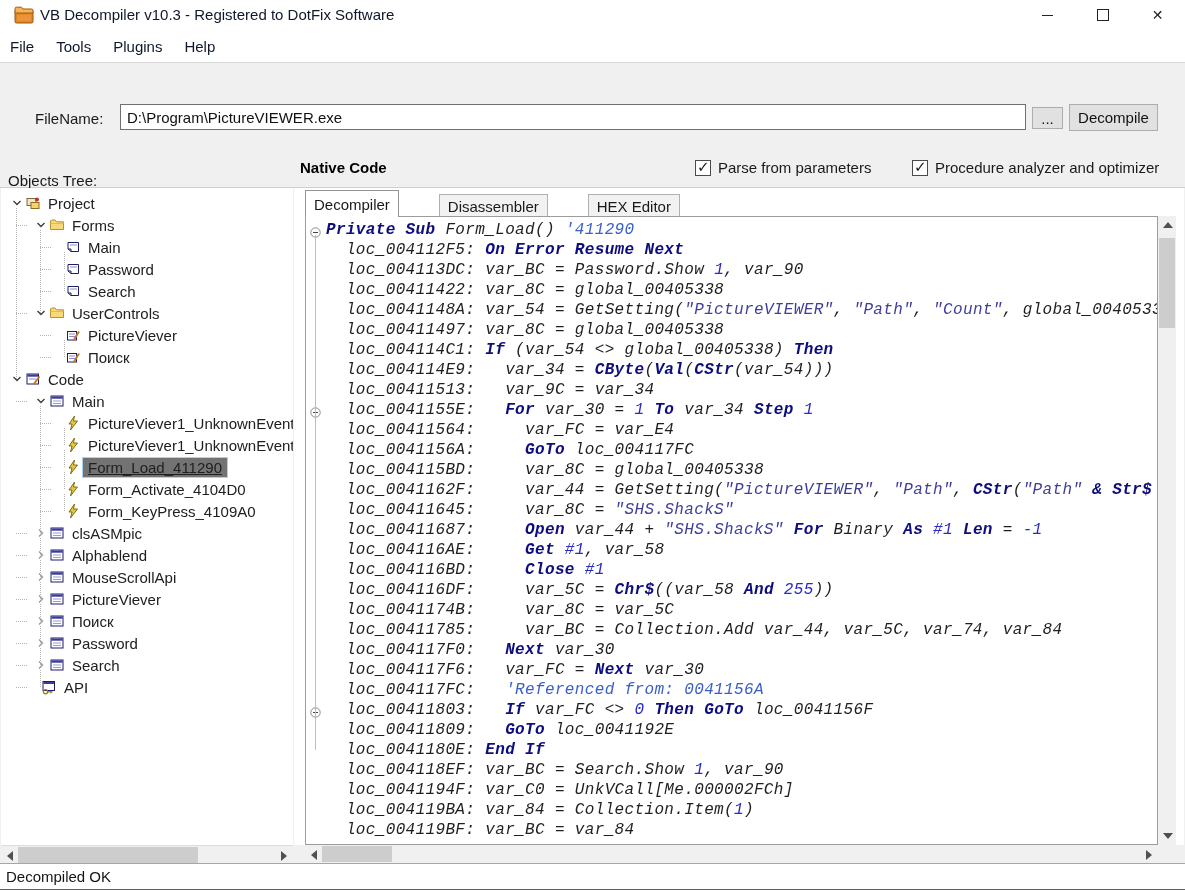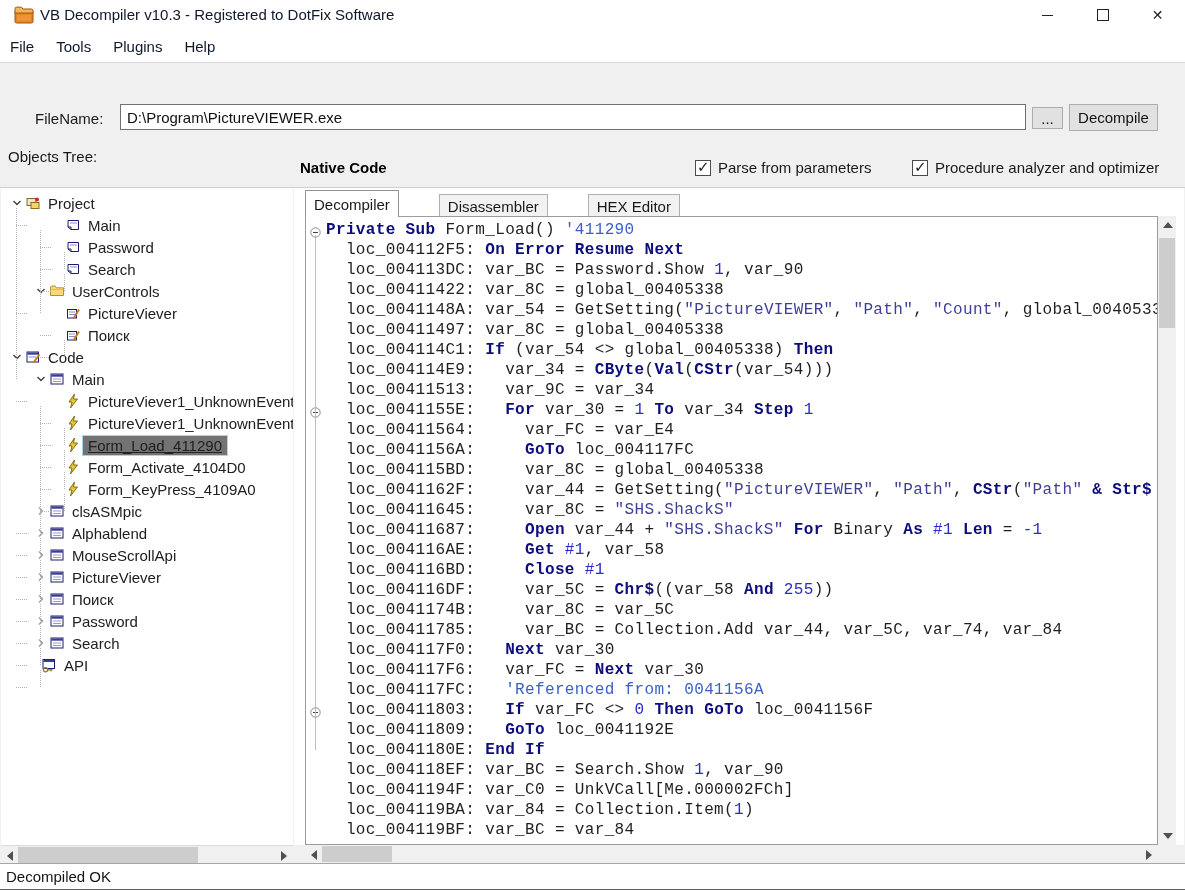--- a/index.html
+++ b/index.html
@@ -20,21 +20,21 @@
   .menu-item:first-child{margin-left:-1px;}
   
   .graypanel{position:absolute;left:0;top:62px;width:1185px;height:126px;background:#f0f0f0;border-top:1px solid #d9d9d9;border-bottom:1px solid #cfcfcf;box-sizing:border-box;}
   .fn-label{position:absolute;left:35px;top:110px;font-size:15px;}
   .file-input{position:absolute;left:120px;top:104px;width:906px;height:26px;box-sizing:border-box;border:1px solid #707070;background:#fff;
     font-family:"Liberation Sans",sans-serif;font-size:15px;padding:0 6px;color:#111;}
   .btn{position:absolute;box-sizing:border-box;background:#e1e1e1;border:1px solid #adadad;font-family:"Liberation Sans",sans-serif;
     font-size:15px;color:#111;display:flex;align-items:center;justify-content:center;}
   .browse-btn{left:1032px;top:107px;width:31px;height:22px;}
   .decompile-btn{left:1069px;top:104px;width:89px;height:27px;}
-  .objects-label{position:absolute;left:8px;top:148px;font-size:15px;}
+  .objects-label{position:absolute;left:8px;top:172px;font-size:15px;}
   .native-code{position:absolute;left:300px;top:159px;font-size:15px;font-weight:bold;color:#000;}
   .cb{position:absolute;display:flex;align-items:center;gap:7px;font-size:15px;}
   .cb1{left:695px;top:159px;}.cb2{left:912px;top:159px;}
   .cb-box{width:16px;height:16px;box-sizing:border-box;border:1px solid #4a4a4a;background:#fff;position:relative;}
   .cb-box .mark{position:absolute;left:1px;top:-3px;font-size:15px;color:#1a1a1a;}
   
   .content{position:absolute;left:0;top:188px;width:1185px;height:657px;background:#f0f0f0;}
   .tree-panel{position:absolute;left:1px;top:0;width:292px;height:657px;background:#fff;overflow:hidden;}
   .tree-items{position:relative;padding-top:4px;}
   .trow{position:relative;height:22px;display:flex;align-items:center;white-space:nowrap;font-size:15px;color:#202020;}
@@ -51,21 +51,21 @@
   .tab{box-sizing:border-box;font-size:15px;padding:3px 8px 4px 8px;background:#f2f2f2;border:1px solid #b0b0b0;height:23px;margin-right:-1px;}
   .tab.active{background:#fff;border:1px solid #949494;border-bottom:none;height:27px;padding-top:5px;position:relative;z-index:3;}
   
   .code-box{position:absolute;left:11px;top:28px;width:853px;height:629px;box-sizing:border-box;background:#fff;
     border:1px solid #9c9c9c;overflow:hidden;z-index:1;}
   .code-gutter{position:absolute;left:0;top:0;width:20px;height:100%;}
   .fold-marker{position:absolute;left:4px;width:11px;height:11px;}
   .fold-line{position:absolute;left:9px;width:0;border-left:1px solid #bdbdbd;}
   .code-lines{position:absolute;left:0;top:3px;width:100%;}
   .cline{height:20px;line-height:20px;white-space:pre;padding-left:20px;
-    font-family:"Liberation Mono","DejaVu Sans Mono",monospace;font-size:16px;letter-spacing:.35px;color:#1f1f1f;}
+    font-family:"Liberation Mono","DejaVu Sans Mono",monospace;font-size:16px;letter-spacing:.35px;color:#1f1f1f;font-style:italic;}
   .sg-k{color:#0d0d7d;font-weight:bold;}
   .sg-p{color:#1f1f1f;}
   .sg-s{color:#3f3f9a;}
   .sg-n{color:#2929cc;}
   .sg-c{color:#3a5fc8;}
   
   .vscroll{position:absolute;left:864px;top:28px;width:18px;height:629px;background:#f0f0f0;}
   .sb-arrow{position:absolute;width:0;height:0;}
   .varr-up{left:5px;top:6px;border-left:5px solid transparent;border-right:5px solid transparent;border-bottom:6px solid #505050;}
   .varr-down{left:5px;bottom:6px;border-left:5px solid transparent;border-right:5px solid transparent;border-top:6px solid #505050;}
@@ -144,20 +144,34 @@
               </svg>
             </span>
             <span class="ticon">
               <svg width="16" height="16" viewBox="0 0 16 16">
                 <rect x="2" y="3.5" width="9" height="7" fill="#efe6c8" stroke="#7a6a3a"></rect>
                 <rect x="6" y="7.5" width="8" height="6" fill="#f6d36b" stroke="#8a6d1d"></rect>
                 <circle cx="12" cy="4.5" r="2" fill="#c03030"></circle>
               </svg>
             </span>
             <span class="tlabel">Project</span>
+          </div>
+          <div class="trow" style="padding-left: 32px;">
+            <span class="chev">
+              <svg width="14" height="14" viewBox="0 0 14 14">
+                <polyline points="3.5,5 7,8.5 10.5,5" fill="none" stroke="#404040" stroke-width="1.4"></polyline>
+              </svg>
+            </span>
+            <span class="ticon">
+              <svg width="16" height="16" viewBox="0 0 16 16">
+                <path d="M1.5 12.5 L1.5 4 L2.5 3 L6 3 L7.5 4.8 L14.5 4.8 L14.5 12.5 Z" fill="#f8d878" stroke="#b8912f"></path>
+                <path d="M1.5 6.5 L14.5 6.5" stroke="#e6bb4f"></path>
+              </svg>
+            </span>
+            <span class="tlabel">Forms</span>
           </div>
           <div class="trow" style="padding-left: 56px;">
             <span class="chsp"></span>
             <span class="ticon">
               <svg width="16" height="16" viewBox="0 0 16 16">
                 <path d="M3 3.5 L13.5 3.5 L13.5 12.5 L6 12.5 L3 10 Z" fill="#fff" stroke="#1d1d6e"></path>
                 <path d="M3 10 L6 10 L6 12.5" fill="none" stroke="#1d1d6e"></path>
                 <line x1="5" y1="6" x2="12" y2="6" stroke="#8a8ac8"></line>
               </svg>
             </span>

